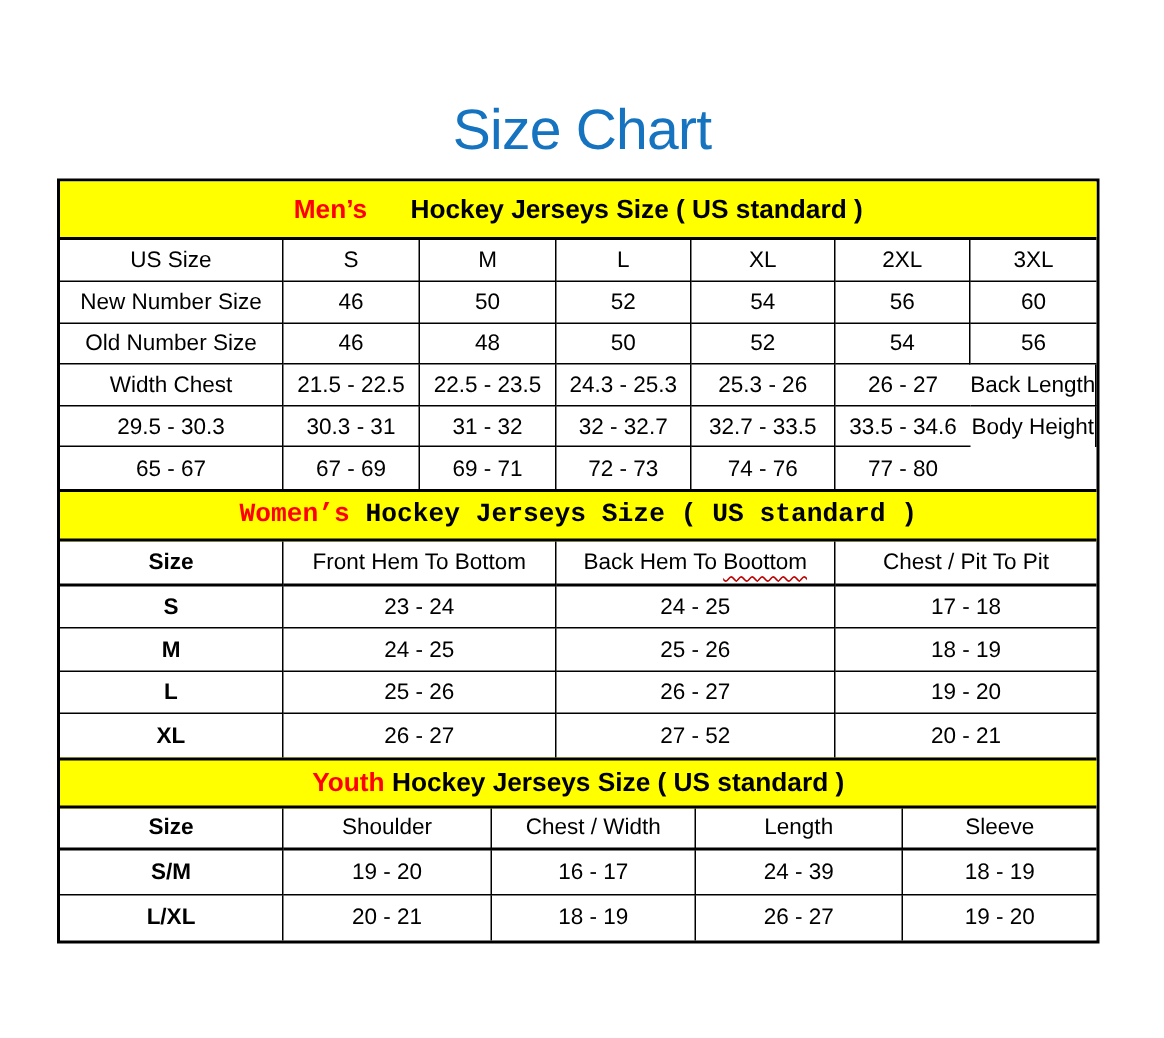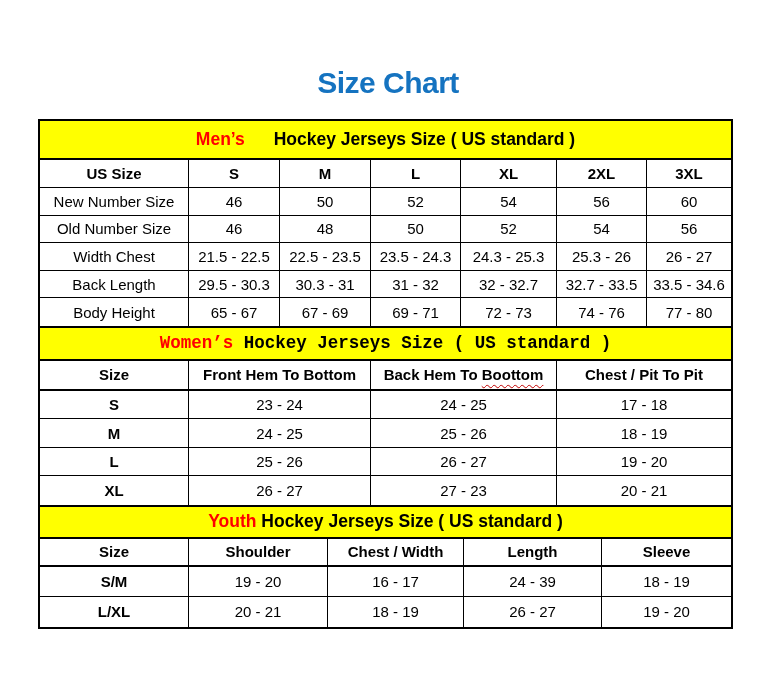--- a/index.html
+++ b/index.html
@@ -17,22 +17,22 @@
     color: #000000;
     overflow: hidden;
   }
   .title {
     position: absolute;
     top: 66px;
     left: 0;
     width: 100%;
     margin: 0;
     text-align: center;
-    font-size: 30px;
-    font-weight: bold;
+    font-size: 38px;
+    font-weight: normal;
     letter-spacing: -0.5px;
     color: #1573C0;
   }
   .chart {
     position: absolute;
     left: 38px;
     top: 119px;
     width: 695px;
     border: 2px solid #000000;
     background: #ffffff;
@@ -60,21 +60,21 @@
     align-items: center;
     justify-content: center;
     font-size: 15px;
     border-right: 1px solid #000000;
     border-bottom: 1px solid #000000;
     white-space: pre;
     overflow: hidden;
   }
   .cell.last-col { border-right: none; }
   .cell.last-row { border-bottom: none; }
-  .cell.hdr { font-weight: bold; }
+  .cell.hdr { font-weight: normal; }
   .sec-womens .cell.hdr, .sec-youth .cell.hdr { border-bottom-width: 2px; }
   .sec-womens .cell.row-label, .sec-youth .cell.row-label { font-weight: bold; }
   .wavy {
     text-decoration: underline;
     text-decoration-style: wavy;
     text-decoration-color: #C00000;
     text-decoration-thickness: 1px;
     text-underline-offset: 4px;
   }
 </style>
@@ -107,21 +107,20 @@
           <div class="cell row-label">Old Number Size</div>
           <div class="cell ">46</div>
           <div class="cell ">48</div>
           <div class="cell ">50</div>
           <div class="cell ">52</div>
           <div class="cell ">54</div>
           <div class="cell last-col">56</div>
           <div class="cell row-label">Width Chest</div>
           <div class="cell ">21.5 - 22.5</div>
           <div class="cell ">22.5 - 23.5</div>
-          <div class="cell ">23.5 - 24.3</div>
           <div class="cell ">24.3 - 25.3</div>
           <div class="cell ">25.3 - 26</div>
           <div class="cell last-col">26 - 27</div>
           <div class="cell row-label">Back Length</div>
           <div class="cell ">29.5 - 30.3</div>
           <div class="cell ">30.3 - 31</div>
           <div class="cell ">31 - 32</div>
           <div class="cell ">32 - 32.7</div>
           <div class="cell ">32.7 - 33.5</div>
           <div class="cell last-col">33.5 - 34.6</div>
@@ -149,21 +148,21 @@
           <div class="cell row-label">M</div>
           <div class="cell ">24 - 25</div>
           <div class="cell ">25 - 26</div>
           <div class="cell last-col">18 - 19</div>
           <div class="cell row-label">L</div>
           <div class="cell ">25 - 26</div>
           <div class="cell ">26 - 27</div>
           <div class="cell last-col">19 - 20</div>
           <div class="cell row-label last-row">XL</div>
           <div class="cell  last-row">26 - 27</div>
-          <div class="cell  last-row">27 - 23</div>
+          <div class="cell  last-row">27 - 52</div>
           <div class="cell last-col last-row">20 - 21</div>
         </div>
     </section>
 
     <section class="sec sec-youth">
       <div class="band"><span class="hl">Youth</span><span> Hockey Jerseys Size ( US standard )</span></div>
       <div class="grid grid-youth">
           <div class="cell hdr row-label">Size</div>
           <div class="cell hdr">Shoulder</div>
           <div class="cell hdr">Chest / Width</div>

